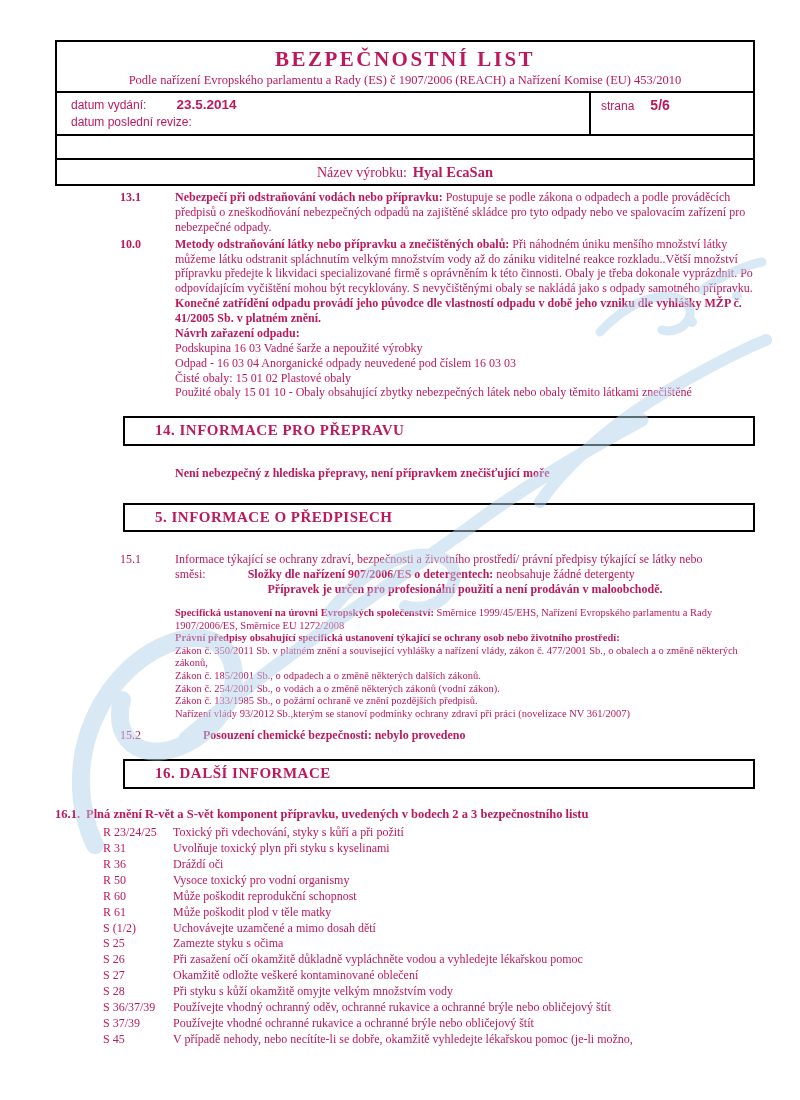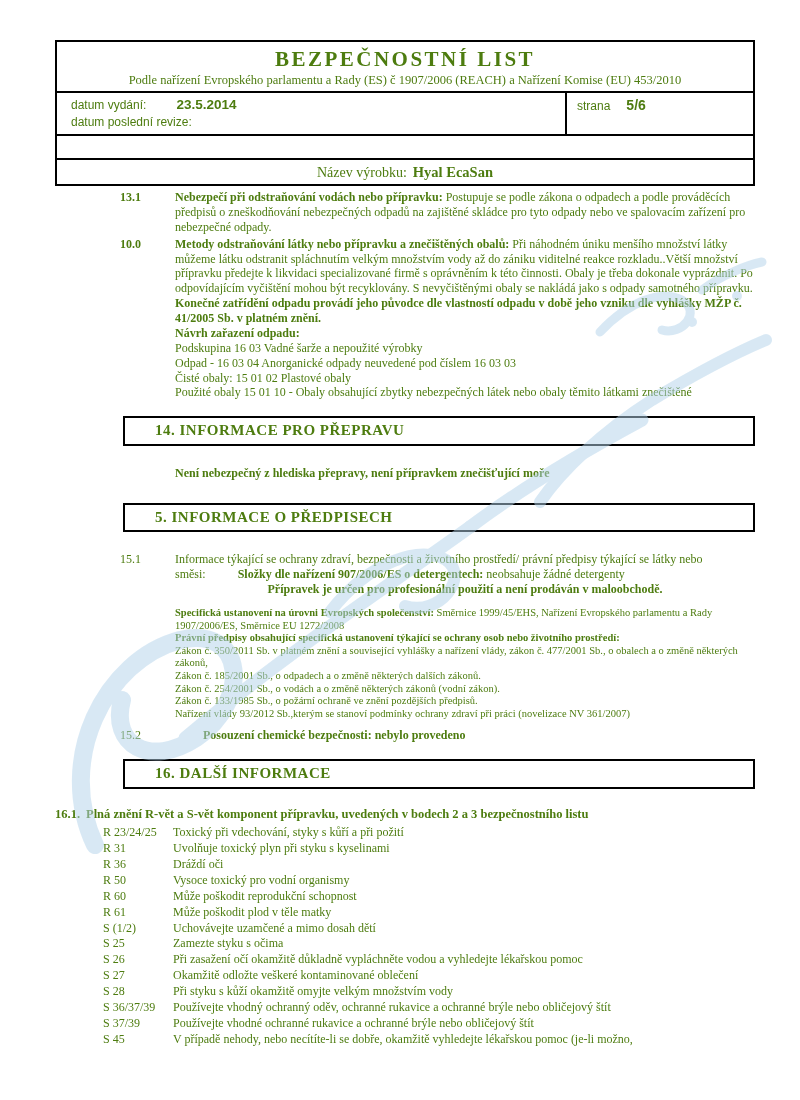--- a/index.html
+++ b/index.html
@@ -1,50 +1,50 @@
 <!DOCTYPE html>
 <html><head>
 <meta charset="utf-8">
 <style>
   * { margin:0; padding:0; box-sizing:border-box; }
   html,body { background:#888; }
   .page {
     position:relative; width:800px; height:1100px; margin:0 auto;
-    background:#ffffff; color:#4d7c0f;
+    background:#ffffff; color:#be185d;
     font-family:"Liberation Serif", serif; overflow:hidden;
   }
   .watermark { position:absolute; left:0; top:0; pointer-events:none; z-index:5; }
 
   .header-box { position:absolute; left:55px; top:40px; width:700px; border:2px solid #000; z-index:1; }
   .title { font-size:21px; font-weight:700; text-align:center; letter-spacing:2.5px; padding-top:5px; }
   .subtitle { font-size:12.5px; text-align:center; padding:1px 4px 3px; border-bottom:2px solid #000; }
   .meta-row { display:flex; border-bottom:2px solid #000; font-family:"Liberation Sans", sans-serif; font-size:12px; }
   .meta-left { flex:1; padding:4px 0 5px 14px; }
   .meta-line + .meta-line { margin-top:3px; }
   .date-val { font-weight:700; font-size:13.5px; margin-left:30px; }
-  .meta-right { width:188px; border-left:2px solid #000; padding:4px 0 4px 10px;margin-left:12px; }
+  .meta-right { width:164px; border-left:2px solid #000; padding:4px 0 4px 10px;margin-left:12px; }
   .page-num { font-weight:700; font-size:14px; margin-left:16px; }
   .spacer { height:22px; }
   .product-row { border-top:2px solid #000; text-align:center; padding:4px 0 3px; font-size:14px; }
   .product-name { font-weight:700; font-size:14.5px; margin-left:6px; }
 
   .body { position:absolute; left:55px; top:190px; width:700px; font-size:12px; line-height:1.24; z-index:1; }
   .b { font-weight:700; }
   .item { display:flex; }
   .item-num { width:55px; margin-left:65px; font-weight:700; flex-shrink:0; }
   .item-num.n { font-weight:400; }
   .item-body { width:580px; }
   .mt2 { margin-top:2px; }
 
   .sec-box { width:632px; margin:16px 0 0 68px; border:2px solid #000; font-weight:700; font-size:15px; padding:3px 0 4px 30px; letter-spacing:.5px; }
   .sec-box.gap { margin-top:22px; }
   .standalone { margin:20px 0 0 120px; font-weight:700; }
 
   .item.s15 { margin-top:20px; }
-  .ml40 { margin-left:32px; }
+  .ml40 { margin-left:42px; }
   .center { text-align:center; }
   .smallprint { margin:10px 0 0 120px; width:565px; font-size:10.5px; line-height:1.2; }
   .item.s152 { margin-top:8px; }
   .indent28 { padding-left:28px; }
 
   .s161 { margin-top:18px; font-weight:700; font-size:12.5px; }
   .s161-num { margin-right:6px; }
   .phrases { margin:3px 0 0 48px; }
   .phrase { margin-top:1px; }
   .code { display:inline-block; min-width:70px; }

